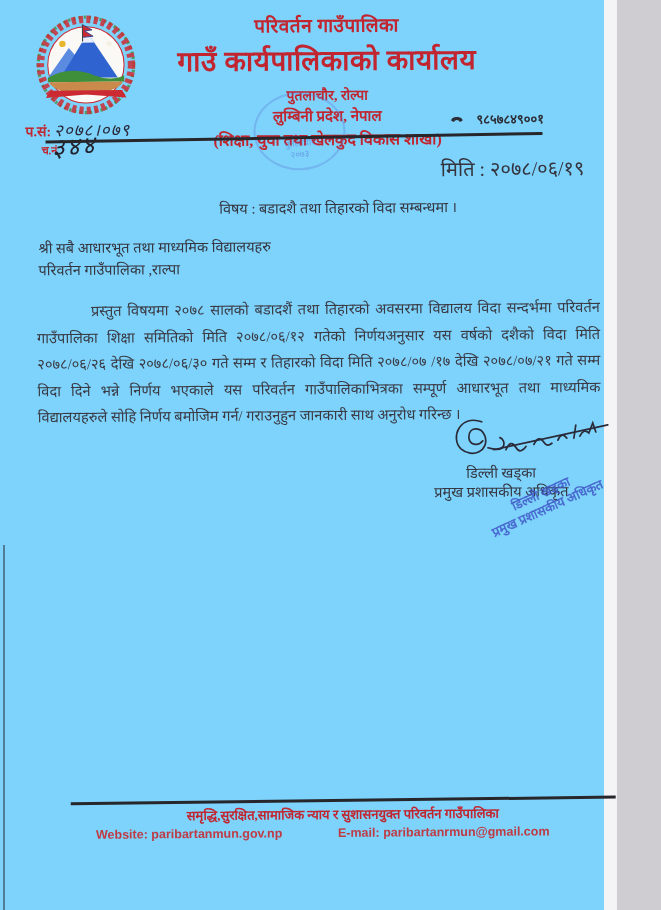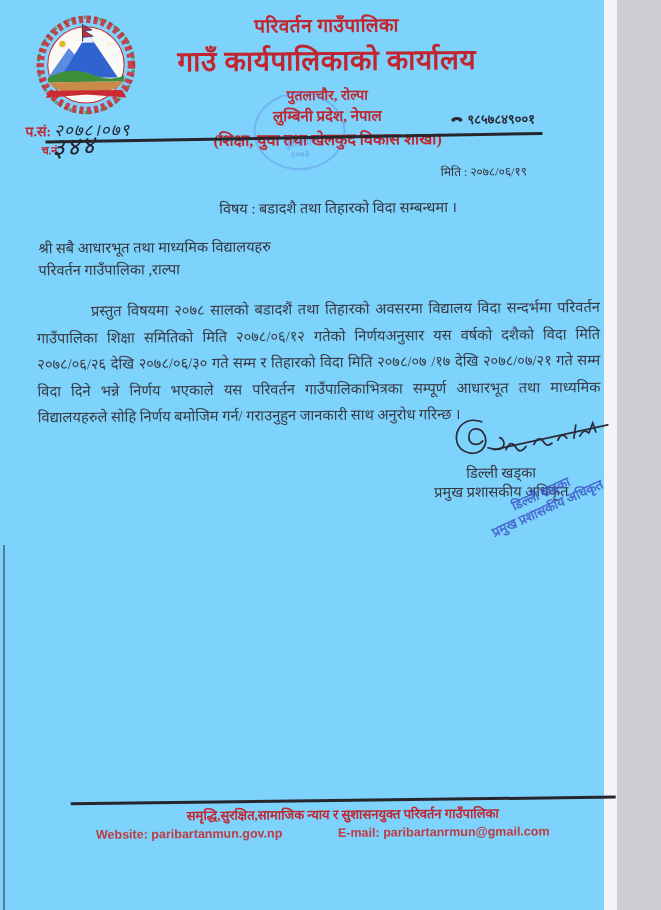--- a/index.html
+++ b/index.html
@@ -26,33 +26,33 @@
   .dept{font-size:16px;font-weight:bold;margin-top:3px;}
 
   .head-stamp{
     position:absolute;left:256px;top:92px;width:92px;height:78px;border-radius:50%;
     border:2px solid rgba(92,112,205,.30);
     display:flex;flex-direction:column;align-items:center;justify-content:flex-end;
     padding-bottom:8px;box-sizing:border-box;pointer-events:none;
   }
   .head-stamp div{font-size:9px;color:rgba(80,100,200,.45);line-height:11px;transform:rotate(-6deg);}
 
-  .phone{position:absolute;left:452px;top:111px;display:flex;align-items:center;gap:3px;
+  .phone{position:absolute;left:452px;top:111px;display:flex;align-items:center;gap:12px;
          font-size:13px;font-weight:bold;color:#2d2d36;}
   .ref{position:absolute;left:28px;top:116px;font-size:12px;}
   .ref .lbl{color:#c12630;font-size:14px;font-weight:bold;}
   .ref .val{color:#2a2a3a;font-size:17px;font-style:italic;letter-spacing:1px;text-align:right;}
   .dispatch-lbl{position:absolute;left:44px;top:140px;color:#c12630;font-size:11px;font-weight:bold;}
   .dispatch-val{position:absolute;left:54px;top:126px;color:#23232f;font-size:25px;font-style:italic;
                 letter-spacing:2px;transform:rotate(-5deg);}
 
   .rule1{position:absolute;left:48px;top:136px;width:497px;height:3px;background:#26262b;transform:rotate(-.55deg);}
   .rule2{position:absolute;left:68px;top:799px;width:545px;height:3px;background:#26262b;transform:rotate(-.25deg);}
 
-  .date{position:absolute;left:443px;top:164px;font-size:12px;}
+  .date{position:absolute;left:443px;top:156px;font-size:20px;}
   .subject{position:absolute;left:120px;top:197px;width:440px;text-align:center;font-size:14.5px;}
   .to1{position:absolute;left:40px;top:235px;font-size:14.5px;}
   .to2{position:absolute;left:40px;top:257px;font-size:14.5px;}
 
   .body-par{position:absolute;left:38px;top:296px;width:563px;font-size:14.6px;line-height:26.5px;
             text-align:justify;text-indent:54px;color:#3a3a44;margin:0;}
 
   
   .sig-scribble{position:absolute;left:448px;top:415px;width:168px;height:54px;}
   .sig-name{position:absolute;left:443px;top:463px;width:116px;text-align:center;font-size:14.5px;}

